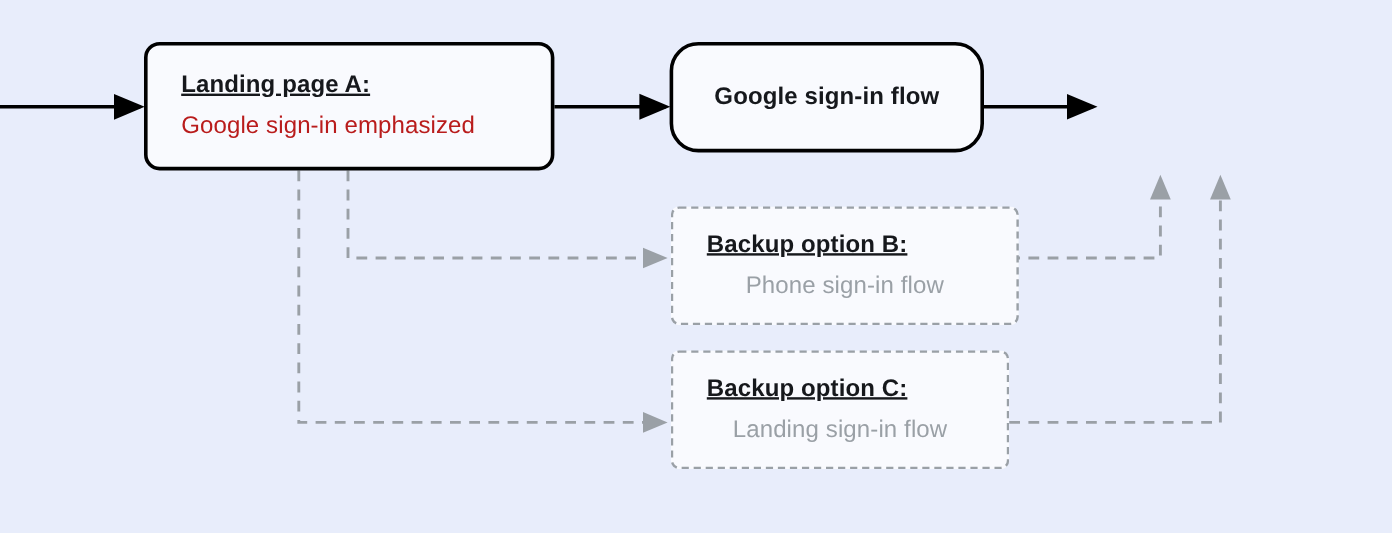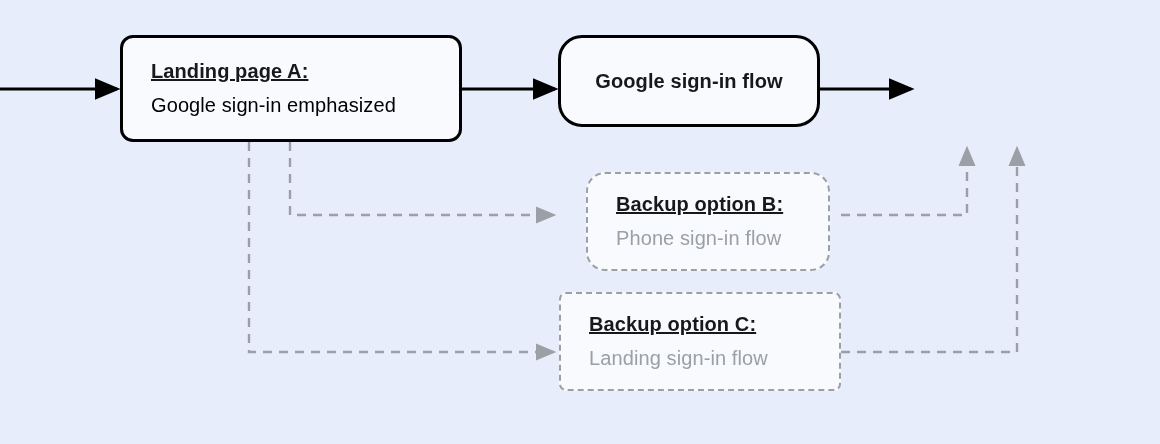--- a/index.html
+++ b/index.html
@@ -58,33 +58,33 @@
     text-decoration: underline;
   }
   .line-sub {
     font-size: 20px;
     font-weight: normal;
     line-height: 1.25;
     letter-spacing: 0.1px;
     white-space: nowrap;
     margin-top: 9px;
   }
-  .sub-blue { color: #000000; }
-  .sub-gray { color: #9aa0a6; }
+  .sub-blue { color: #b91c1c; }
+  .sub-gray { color: #9aa0a6; text-align: center; }
   .single-label {
     font-size: 20px;
     font-weight: bold;
     color: #16181c;
     white-space: nowrap;
     letter-spacing: 0.1px;
   }
   #node-landing   { left: 120px; top: 35px;  width: 342px; height: 107px; }
   #node-google    { left: 558px; top: 35px;  width: 262px; height: 92px; border-radius: 24px; }
   #node-signedin  { left: 914px; top: 35px;  width: 157px; height: 107px; }
-  #node-backup-b  { left: 586px; top: 172px; width: 244px; height: 99px; border-radius: 19px; }
+  #node-backup-b  { left: 559px; top: 172px; width: 290px; height: 99px; }
   #node-backup-c  { left: 559px; top: 292px; width: 282px; height: 99px; }
 </style>
 </head>
 <body>
 
 <div id="canvas">
 
   <svg id="wires" viewBox="0 0 1160 444" width="1160" height="444" xmlns="http://www.w3.org/2000/svg">
     <defs>
       <marker id="arrow-black" markerWidth="9" markerHeight="9" refX="7.4" refY="4" orient="auto">

